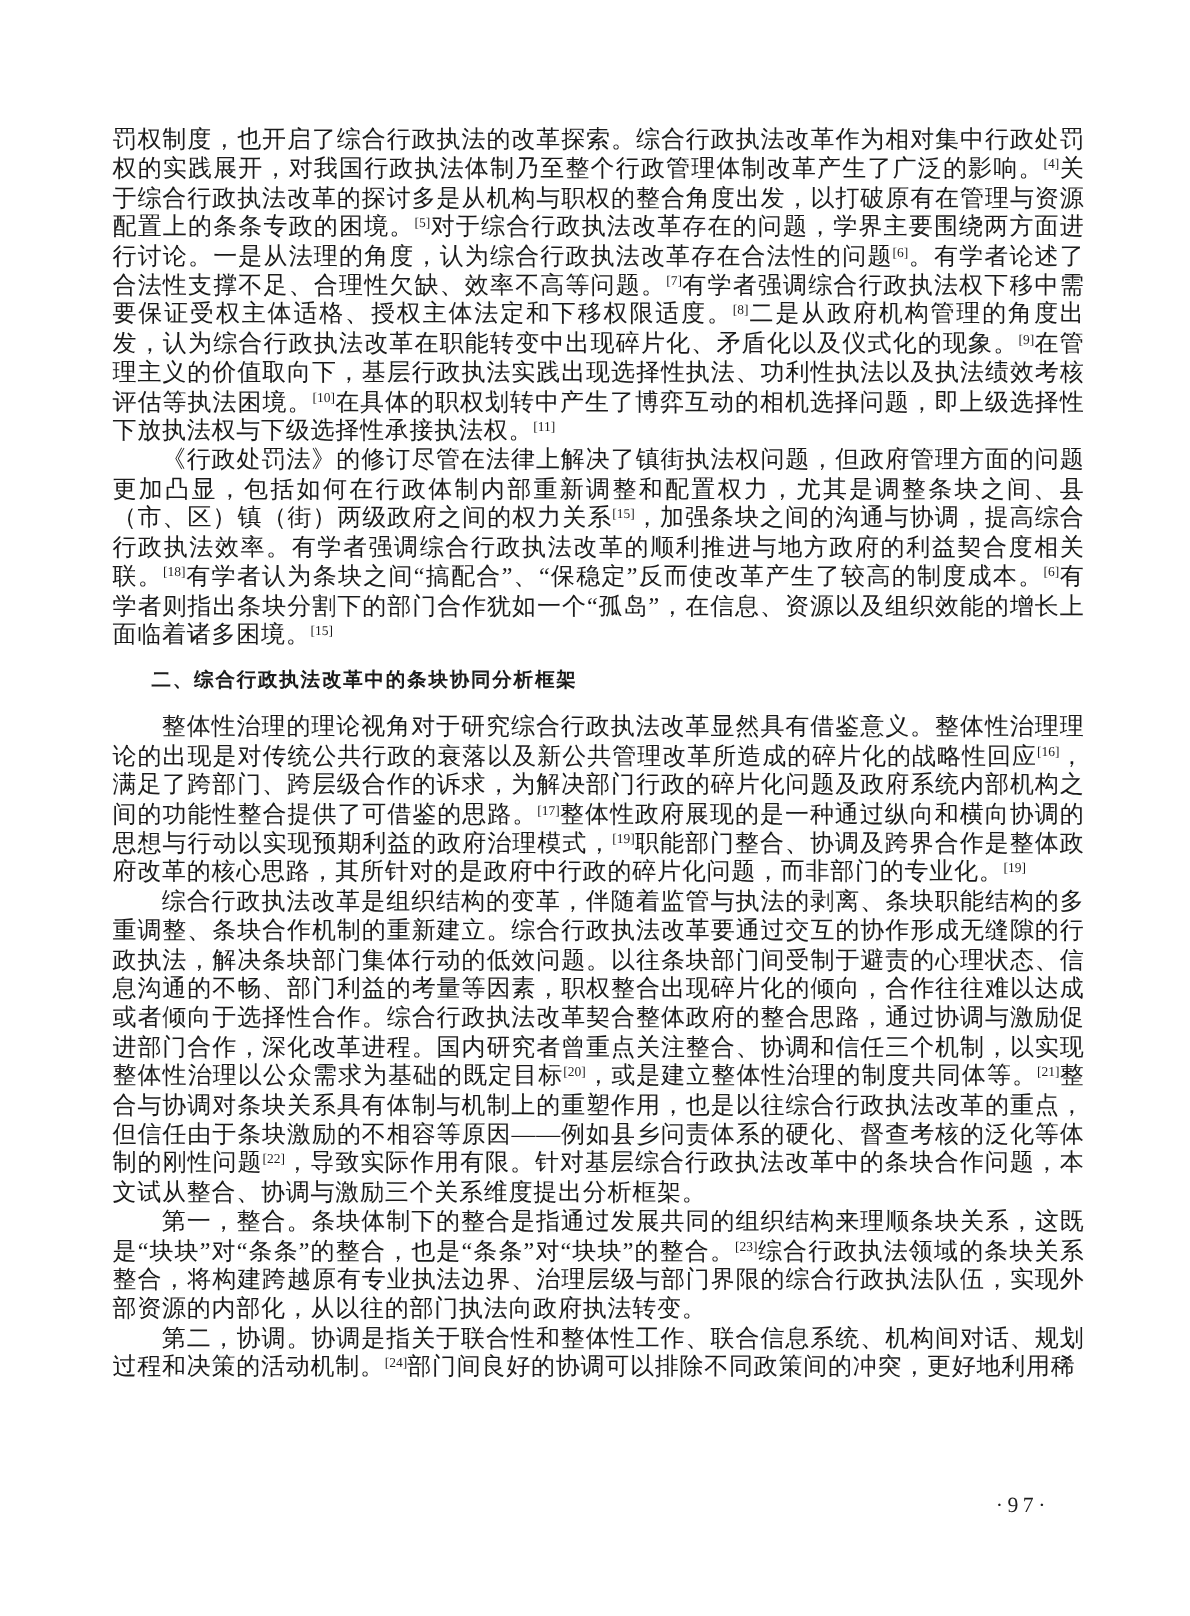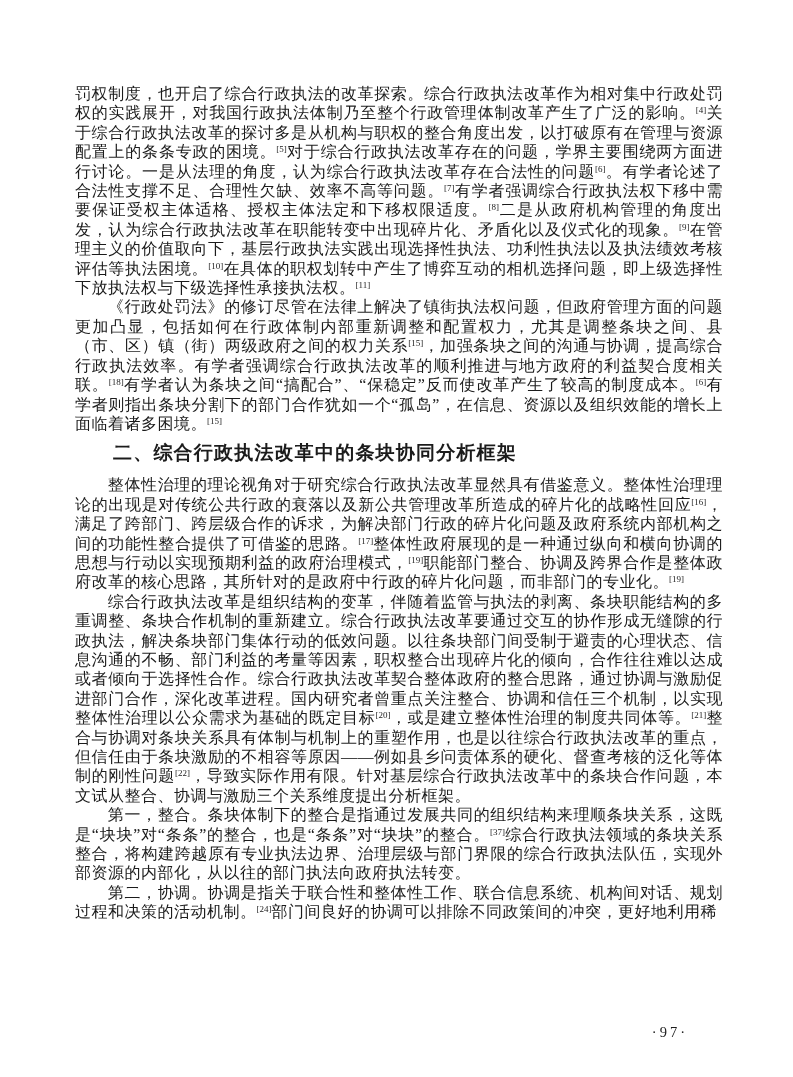--- a/index.html
+++ b/index.html
@@ -33,50 +33,49 @@
     letter-spacing: 0.5px;
     text-align: justify;
     text-justify: inter-character;
     text-indent: 2.05em;
   }
   .body-text p.continuation {
     text-indent: 0;
   }
   .body-text h2 {
     margin: 10px 0 12px 0;
-    font-size: 19px;
+    font-size: 13px;
     line-height: 20px;
     font-weight: 700;
     letter-spacing: 1.2px;
     text-indent: 2em;
     font-family: "Liberation Sans", "DejaVu Sans", sans-serif;
   }
   .body-text sup {
     font-size: 9px;
     line-height: 0;
     letter-spacing: 0;
     vertical-align: 5px;
   }
   .page-number {
     position: absolute;
     top: 996px;
-    right: 105px;
+    right: 93px;
     font-size: 14.5px;
     letter-spacing: 3px;
     color: #1b1b1b;
-    margin-top: 28px;
   }
 </style>
 </head>
 <body style="background: rgb(255, 255, 255);">
 
 <div class="page" style="background: rgb(255, 255, 255); color: rgb(27, 27, 27);">
   <main class="body-text">
       <p class="continuation">罚权制度，也开启了综合行政执法的改革探索。综合行政执法改革作为相对集中行政处罚权的实践展开，对我国行政执法体制乃至整个行政管理体制改革产生了广泛的影响。<sup>[4]</sup>关于综合行政执法改革的探讨多是从机构与职权的整合角度出发，以打破原有在管理与资源配置上的条条专政的困境。<sup>[5]</sup>对于综合行政执法改革存在的问题，学界主要围绕两方面进行讨论。一是从法理的角度，认为综合行政执法改革存在合法性的问题<sup>[6]</sup>。有学者论述了合法性支撑不足、合理性欠缺、效率不高等问题。<sup>[7]</sup>有学者强调综合行政执法权下移中需要保证受权主体适格、授权主体法定和下移权限适度。<sup>[8]</sup>二是从政府机构管理的角度出发，认为综合行政执法改革在职能转变中出现碎片化、矛盾化以及仪式化的现象。<sup>[9]</sup>在管理主义的价值取向下，基层行政执法实践出现选择性执法、功利性执法以及执法绩效考核评估等执法困境。<sup>[10]</sup>在具体的职权划转中产生了博弈互动的相机选择问题，即上级选择性下放执法权与下级选择性承接执法权。<sup>[11]</sup></p>
       <p>《行政处罚法》的修订尽管在法律上解决了镇街执法权问题，但政府管理方面的问题更加凸显，包括如何在行政体制内部重新调整和配置权力，尤其是调整条块之间、县（市、区）镇（街）两级政府之间的权力关系<sup>[15]</sup>，加强条块之间的沟通与协调，提高综合行政执法效率。有学者强调综合行政执法改革的顺利推进与地方政府的利益契合度相关联。<sup>[18]</sup>有学者认为条块之间“搞配合”、“保稳定”反而使改革产生了较高的制度成本。<sup>[6]</sup>有学者则指出条块分割下的部门合作犹如一个“孤岛”，在信息、资源以及组织效能的增长上面临着诸多困境。<sup>[15]</sup></p>
       <h2>二、综合行政执法改革中的条块协同分析框架</h2>
       <p>整体性治理的理论视角对于研究综合行政执法改革显然具有借鉴意义。整体性治理理论的出现是对传统公共行政的衰落以及新公共管理改革所造成的碎片化的战略性回应<sup>[16]</sup>，满足了跨部门、跨层级合作的诉求，为解决部门行政的碎片化问题及政府系统内部机构之间的功能性整合提供了可借鉴的思路。<sup>[17]</sup>整体性政府展现的是一种通过纵向和横向协调的思想与行动以实现预期利益的政府治理模式，<sup>[19]</sup>职能部门整合、协调及跨界合作是整体政府改革的核心思路，其所针对的是政府中行政的碎片化问题，而非部门的专业化。<sup>[19]</sup></p>
       <p>综合行政执法改革是组织结构的变革，伴随着监管与执法的剥离、条块职能结构的多重调整、条块合作机制的重新建立。综合行政执法改革要通过交互的协作形成无缝隙的行政执法，解决条块部门集体行动的低效问题。以往条块部门间受制于避责的心理状态、信息沟通的不畅、部门利益的考量等因素，职权整合出现碎片化的倾向，合作往往难以达成或者倾向于选择性合作。综合行政执法改革契合整体政府的整合思路，通过协调与激励促进部门合作，深化改革进程。国内研究者曾重点关注整合、协调和信任三个机制，以实现整体性治理以公众需求为基础的既定目标<sup>[20]</sup>，或是建立整体性治理的制度共同体等。<sup>[21]</sup>整合与协调对条块关系具有体制与机制上的重塑作用，也是以往综合行政执法改革的重点，但信任由于条块激励的不相容等原因——例如县乡问责体系的硬化、督查考核的泛化等体制的刚性问题<sup>[22]</sup>，导致实际作用有限。针对基层综合行政执法改革中的条块合作问题，本文试从整合、协调与激励三个关系维度提出分析框架。</p>
-      <p>第一，整合。条块体制下的整合是指通过发展共同的组织结构来理顺条块关系，这既是“块块”对“条条”的整合，也是“条条”对“块块”的整合。<sup>[37]</sup>综合行政执法领域的条块关系整合，将构建跨越原有专业执法边界、治理层级与部门界限的综合行政执法队伍，实现外部资源的内部化，从以往的部门执法向政府执法转变。</p>
+      <p>第一，整合。条块体制下的整合是指通过发展共同的组织结构来理顺条块关系，这既是“块块”对“条条”的整合，也是“条条”对“块块”的整合。<sup>[23]</sup>综合行政执法领域的条块关系整合，将构建跨越原有专业执法边界、治理层级与部门界限的综合行政执法队伍，实现外部资源的内部化，从以往的部门执法向政府执法转变。</p>
       <p>第二，协调。协调是指关于联合性和整体性工作、联合信息系统、机构间对话、规划过程和决策的活动机制。<sup>[24]</sup>部门间良好的协调可以排除不同政策间的冲突，更好地利用稀</p>
     </main>
   <div class="page-number">·97·</div>
 </div>
 
 </body></html>

